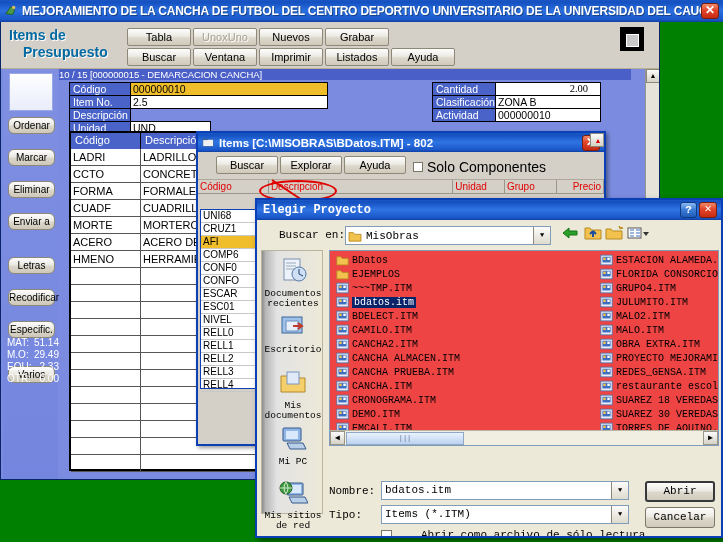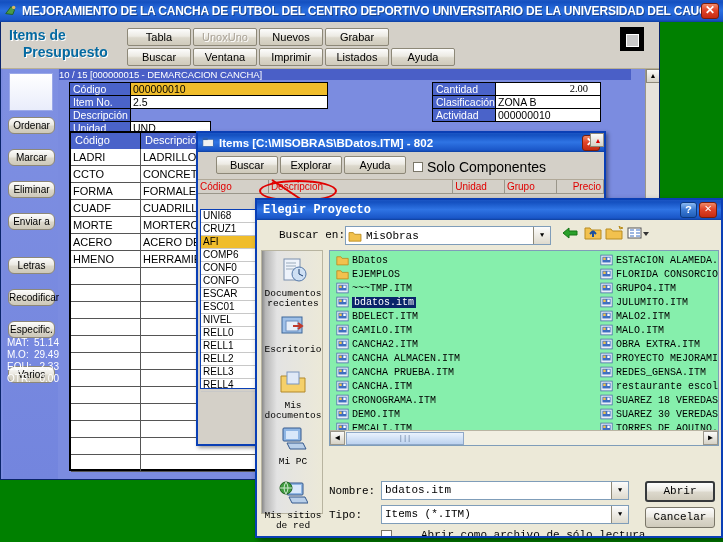--- a/index.html
+++ b/index.html
@@ -248,21 +248,21 @@
     border:1px solid #b8b4a0;
     padding-left:22px;
   }
   .sb-item{
     position:absolute;left:0;width:62px;text-align:center;font-size:9.5px;
     color:#000;cursor:pointer;line-height:10px;
   }
   .sb-item .ic{display:block;height:30px;margin-bottom:2px;}
   #fd-filelist{
     position:absolute;left:72px;top:50px;width:390px;height:196px;
-    background:#86efac;border:1px solid #7f9db9;
+    background:#ef4444;border:1px solid #7f9db9;
     overflow:hidden;
     padding-left:12px;
   }
   #fd-filelist .col{
     position:absolute;top:2px;width:160px;
   }
   .frow2{
     height:14px;display:flex;align-items:center;font-size:10px;
     padding-left:2px;white-space:nowrap;
   }

